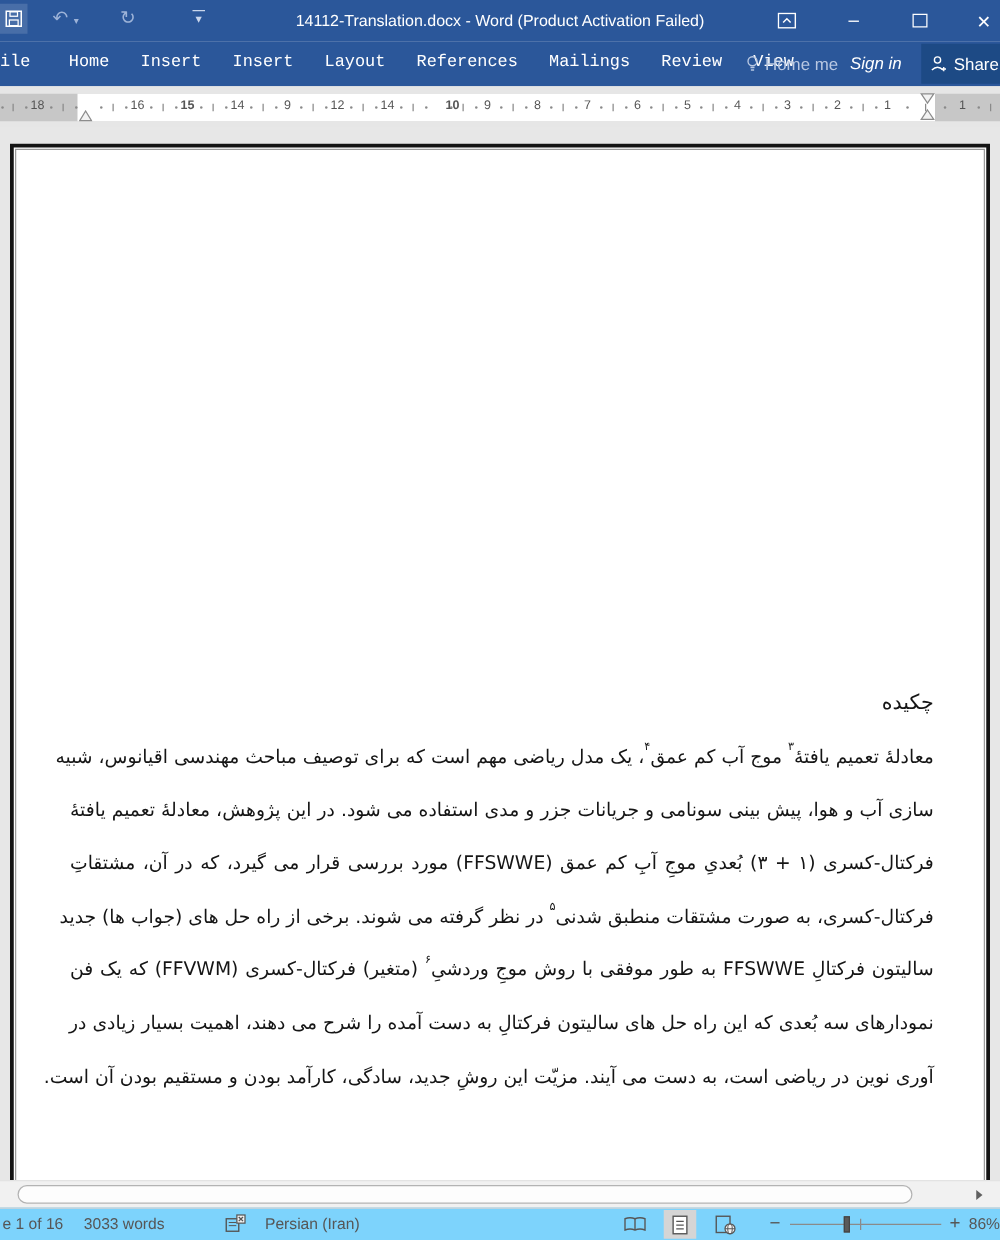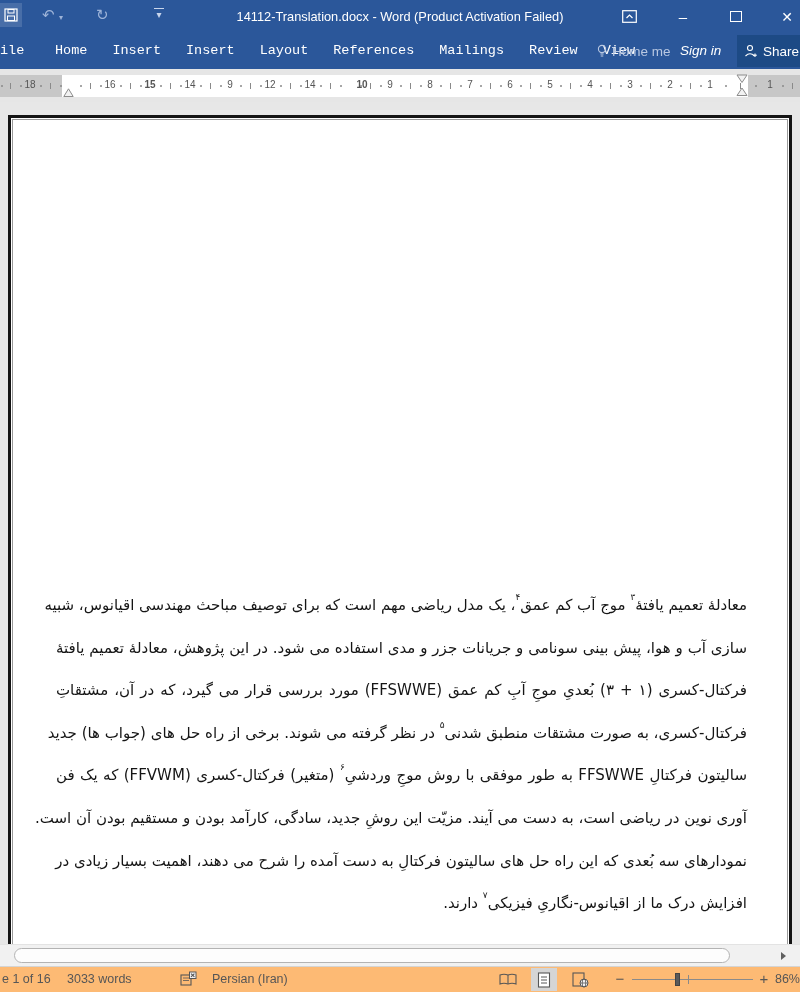--- a/index.html
+++ b/index.html
@@ -58,21 +58,21 @@
   .dline.dlast{text-align-last:right;}
   sup{font-size:0.6em;position:relative;top:-0.45em;line-height:0;}
 
   
   #hscroll{left:0;top:944px;width:800px;height:22px;background:#f1f1f1;border-top:1px solid #e3e3e3;box-sizing:border-box;}
   #hthumb{left:14px;top:3px;width:716px;height:15px;background:#fdfdfd;border:1px solid #b3b3b3;border-radius:8px;box-sizing:border-box;}
   #hright{left:770px;top:0;width:26px;height:21px;display:flex;align-items:center;justify-content:center;}
   .tri-right{width:0;height:0;border-top:4px solid transparent;border-bottom:4px solid transparent;border-left:5px solid #606060;}
 
   
-  #statusbar{left:0;top:966px;width:800px;height:26px;background:#fdba74;border-top:1px solid #d4d4d4;
+  #statusbar{left:0;top:966px;width:800px;height:26px;background:#7dd3fc;border-top:1px solid #d4d4d4;
              box-sizing:border-box;color:#565656;font-size:12.5px;}
   .sbtxt{top:0;height:25px;line-height:25px;white-space:nowrap;}
   #sb-page{left:2px;} #sb-words{left:67px;} #sb-lang{left:212px;}
   #sb-proof{left:180px;top:4px;}
   .viewbtn{top:1px;width:26px;height:23px;display:flex;align-items:center;justify-content:center;}
   #vb-read{left:495px;} #vb-print{left:531px;background:#d5d5d5;} #vb-web{left:567px;}
   #zoom-out{left:611px;top:0;width:18px;height:25px;line-height:24px;text-align:center;font-size:15px;}
   #zoom-track{left:632px;top:12px;width:121px;height:1px;background:#8a8a8a;}
   #zoom-tick{left:688px;top:8px;width:1px;height:9px;background:#8a8a8a;}
   #zoom-thumb{left:675px;top:6px;width:5px;height:13px;background:#5a5a5a;border:1px solid #444;box-sizing:border-box;}
@@ -239,29 +239,29 @@
   </svg>
   <svg class="abs" style="left:736px;top:5px;" width="12" height="24" viewBox="0 0 12 24">
     <polygon points="1,1 11,1 6,8.5" fill="#f2f2f2" stroke="#8c8c8c" stroke-width="1"></polygon>
     <polygon points="6,14 11,21.5 1,21.5" fill="#f2f2f2" stroke="#8c8c8c" stroke-width="1"></polygon>
   </svg>
 </div>
 
 <div id="doc-area" class="abs">
   <div id="page" class="abs">
     <div id="page-content" class="abs">
+      <div id="abstract-head">چکیده</div>
       <div id="body-block">
           <div class="dline"><span>معادلۀ تعمیم یافتۀ</span><sup>۳</sup><span> موج آب کم عمق</span><sup>۴</sup><span>، یک مدل ریاضی مهم است که برای توصیف مباحث مهندسی اقیانوس، شبیه</span></div>
           <div class="dline"><span>سازی آب و هوا، پیش بینی سونامی و جریانات جزر و مدی استفاده می شود. در این پژوهش، معادلۀ تعمیم یافتۀ</span></div>
           <div class="dline"><span>فرکتال-کسری (۱ + ۳) بُعدیِ موجِ آبِ کم عمق (FFSWWE) مورد بررسی قرار می گیرد، که در آن، مشتقاتِ</span></div>
           <div class="dline"><span>فرکتال-کسری، به صورت مشتقات منطبق شدنی</span><sup>۵</sup><span> در نظر گرفته می شوند. برخی از راه حل های (جواب ها) جدید</span></div>
           <div class="dline"><span>سالیتون فرکتالِ FFSWWE به طور موفقی با روش موجِ وردشیِ</span><sup>۶</sup><span> (متغیر) فرکتال-کسری (FFVWM) که یک فن</span></div>
+          <div class="dline"><span>نمودارهای سه بُعدی که این راه حل های سالیتون فرکتالِ به دست آمده را شرح می دهند، اهمیت بسیار زیادی در</span></div>
           <div class="dline"><span>آوری نوین در ریاضی است، به دست می آیند. مزیّت این روشِ جدید، سادگی، کارآمد بودن و مستقیم بودن آن است.</span></div>
-          <div class="dline"><span>نمودارهای سه بُعدی که این راه حل های سالیتون فرکتالِ به دست آمده را شرح می دهند، اهمیت بسیار زیادی در</span></div>
-          <div class="dline dlast"><span>افزایش درک ما از اقیانوس-نگاریِ فیزیکی</span><sup>۷</sup><span> دارند.</span></div>
         </div>
     </div>
   </div>
 </div>
 
 <div id="hscroll" class="abs">
   <div id="hthumb" class="abs"></div>
   <div id="hright" class="abs">
     <span class="tri-right"></span>
   </div>

